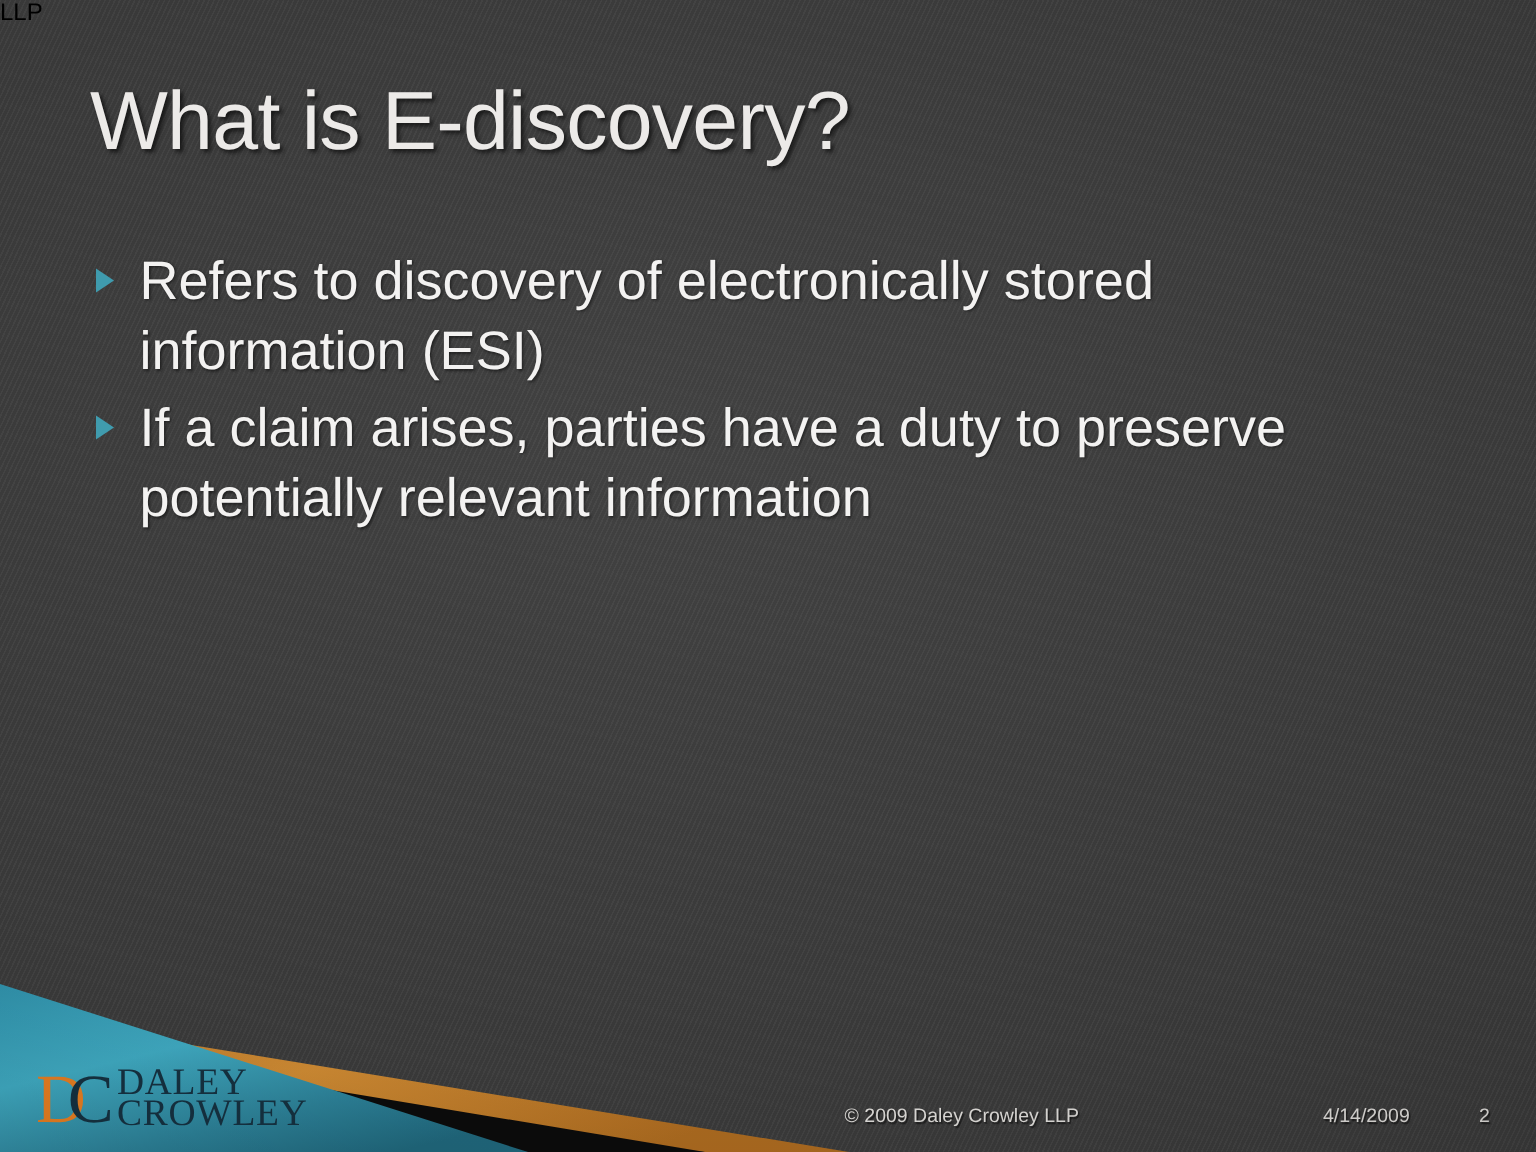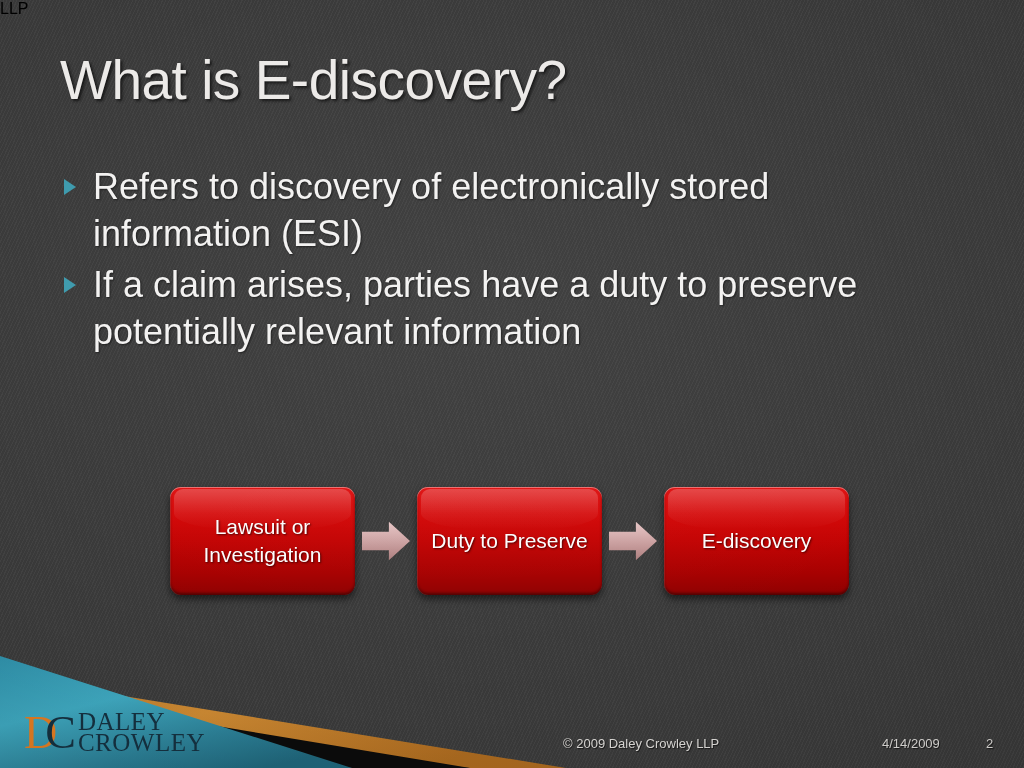--- a/index.html
+++ b/index.html
@@ -242,43 +242,20 @@
     <div class="bullet-row">
       <span class="bullet-marker">
         <span class="tri"></span>
       </span>
       <span class="bullet-text">If a claim arises, parties have a duty to preserve potentially relevant information</span>
     </div>
 
   </div>
 
   
-  <div id="process">
-
-    <div class="proc-box">
-      <span class="proc-label">Lawsuit or Investigation</span>
-    </div>
-
-    <div class="proc-arrow">
-      <span class="arrow-shape"></span>
-    </div>
-
-    <div class="proc-box">
-      <span class="proc-label">Duty to Preserve</span>
-    </div>
-
-    <div class="proc-arrow">
-      <span class="arrow-shape"></span>
-    </div>
-
-    <div class="proc-box">
-      <span class="proc-label">E-discovery</span>
-    </div>
-
-  </div>
 
   
   <svg class="deco" viewBox="0 0 1024 768">
     <defs>
       <linearGradient id="tealGrad" x1="0" y1="0" x2="0.75" y2="1">
         <stop offset="0%" stop-color="#2f8fa8"></stop>
         <stop offset="40%" stop-color="#3ea6bd"></stop>
         <stop offset="75%" stop-color="#2b7d93"></stop>
         <stop offset="100%" stop-color="#1f6478"></stop>
       </linearGradient>

